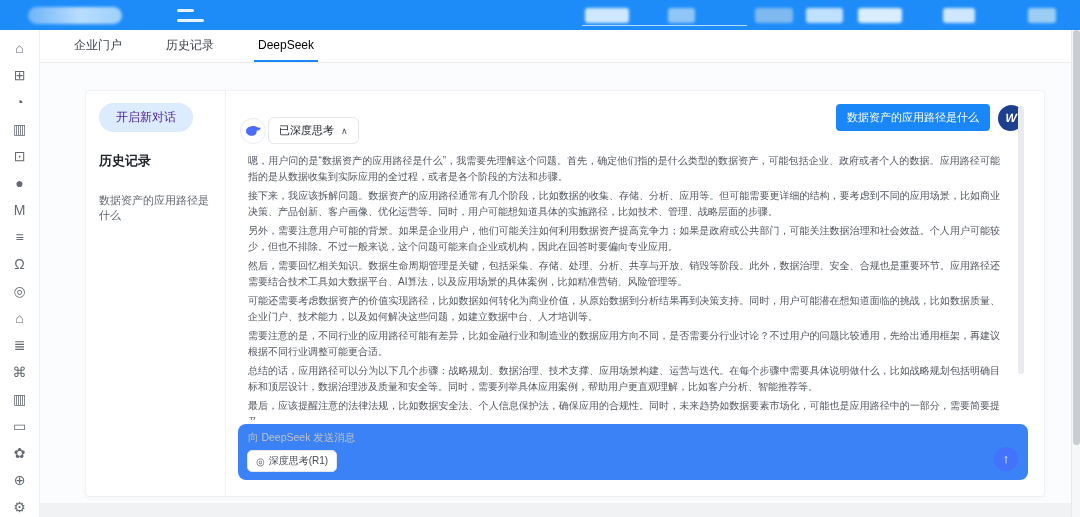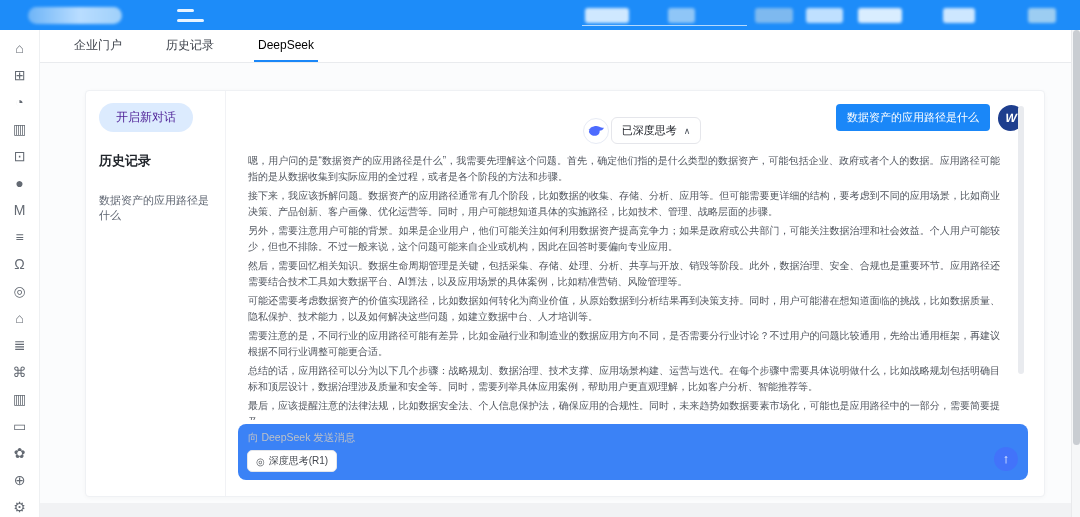--- a/index.html
+++ b/index.html
@@ -53,21 +53,21 @@
   
   .chat { position:relative; flex:1; }
   .messages { position:absolute; left:0; top:0; right:0; bottom:76px; overflow:hidden; }
 
   .user-row { position:absolute; top:13px; right:20px; display:flex; align-items:center; gap:8px; }
   .user-bubble { background:#1a87f8; color:#fff; font-size:11px; padding:6px 11px; border-radius:4px; }
   .user-avatar { width:26px; height:26px; border-radius:50%; background:#1e3e8e; color:#fff;
     display:flex; align-items:center; justify-content:center; font-size:12px; font-weight:bold;
     font-style:italic; transform:skewX(-2deg); }
 
-  .assistant-row { margin:26px 0 0 14px; display:flex; align-items:center; gap:2px;justify-content:center; }
+  .assistant-row { margin:26px 0 0 14px; display:flex; align-items:center; gap:2px; }
   .ds-avatar { width:26px; height:26px; border-radius:50%; background:#fff; border:1px solid #e7ebf5;
     display:flex; align-items:center; justify-content:center; }
   .thought-chip { display:flex; align-items:center; gap:7px; background:#fff; border:1px solid #e5e6eb;
     border-radius:6px; padding:5px 10px; font-size:11px; color:#24272e; cursor:pointer; }
   .thought-chip .arrow { font-size:9px; color:#4e5560; }
 
   .paras { margin:9px 44px 0 22px; }
   .paras p { font-size:10px; line-height:16px; color:#51565f; text-align:justify; margin-bottom:3px; }
 
   .chat-scroll { position:absolute; right:20px; top:15px; width:6px; height:268px; background:#e9ebef; border-radius:3px; }
@@ -184,21 +184,21 @@
         <div class="paras">
 
             <p>嗯，用户问的是“数据资产的应用路径是什么”，我需要先理解这个问题。首先，确定他们指的是什么类型的数据资产，可能包括企业、政府或者个人的数据。应用路径可能指的是从数据收集到实际应用的全过程，或者是各个阶段的方法和步骤。</p>
 
             <p>接下来，我应该拆解问题。数据资产的应用路径通常有几个阶段，比如数据的收集、存储、分析、应用等。但可能需要更详细的结构，要考虑到不同的应用场景，比如商业决策、产品创新、客户画像、优化运营等。同时，用户可能想知道具体的实施路径，比如技术、管理、战略层面的步骤。</p>
 
             <p>另外，需要注意用户可能的背景。如果是企业用户，他们可能关注如何利用数据资产提高竞争力；如果是政府或公共部门，可能关注数据治理和社会效益。个人用户可能较少，但也不排除。不过一般来说，这个问题可能来自企业或机构，因此在回答时要偏向专业应用。</p>
 
             <p>然后，需要回忆相关知识。数据生命周期管理是关键，包括采集、存储、处理、分析、共享与开放、销毁等阶段。此外，数据治理、安全、合规也是重要环节。应用路径还需要结合技术工具如大数据平台、AI算法，以及应用场景的具体案例，比如精准营销、风险管理等。</p>
 
-            <p>可能还需要考虑数据资产的价值实现路径，比如数据如何转化为商业价值，从原始数据到分析结果再到决策支持。同时，用户可能潜在想知道面临的挑战，比如数据质量、隐私保护、技术能力，以及如何解决这些问题，如建立数据中台、人才培训等。</p>
+            <p>可能还需要考虑数据资产的价值实现路径，比如数据如何转化为商业价值，从原始数据到分析结果再到决策支持。同时，用户可能潜在想知道面临的挑战，比如数据质量、企业门户、技术能力，以及如何解决这些问题，如建立数据中台、人才培训等。</p>
 
             <p>需要注意的是，不同行业的应用路径可能有差异，比如金融行业和制造业的数据应用方向不同，是否需要分行业讨论？不过用户的问题比较通用，先给出通用框架，再建议根据不同行业调整可能更合适。</p>
 
             <p>总结的话，应用路径可以分为以下几个步骤：战略规划、数据治理、技术支撑、应用场景构建、运营与迭代。在每个步骤中需要具体说明做什么，比如战略规划包括明确目标和顶层设计，数据治理涉及质量和安全等。同时，需要列举具体应用案例，帮助用户更直观理解，比如客户分析、智能推荐等。</p>
 
 
             <p>最后，应该提醒注意的法律法规，比如数据安全法、个人信息保护法，确保应用的合规性。同时，未来趋势如数据要素市场化，可能也是应用路径中的一部分，需要简要提及。</p>
 
           </div>
       </div>

